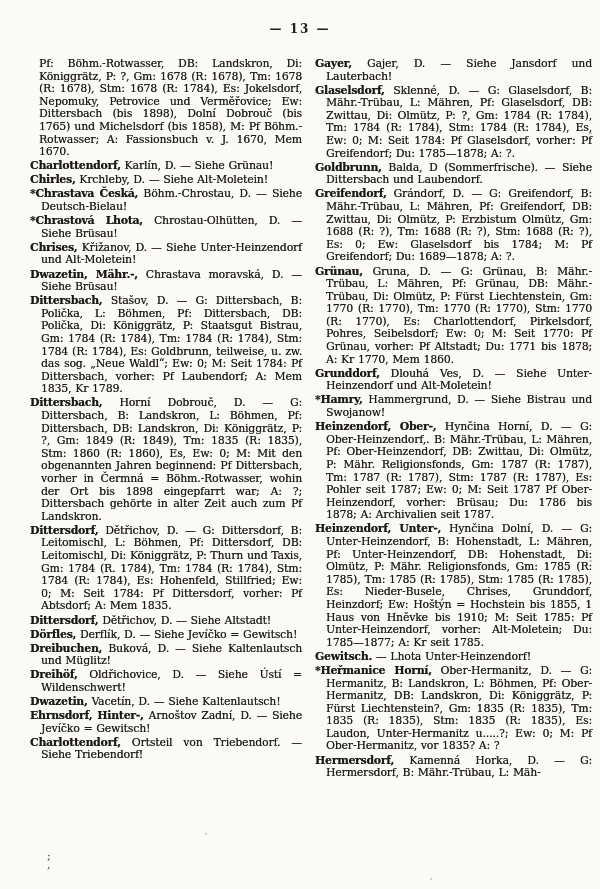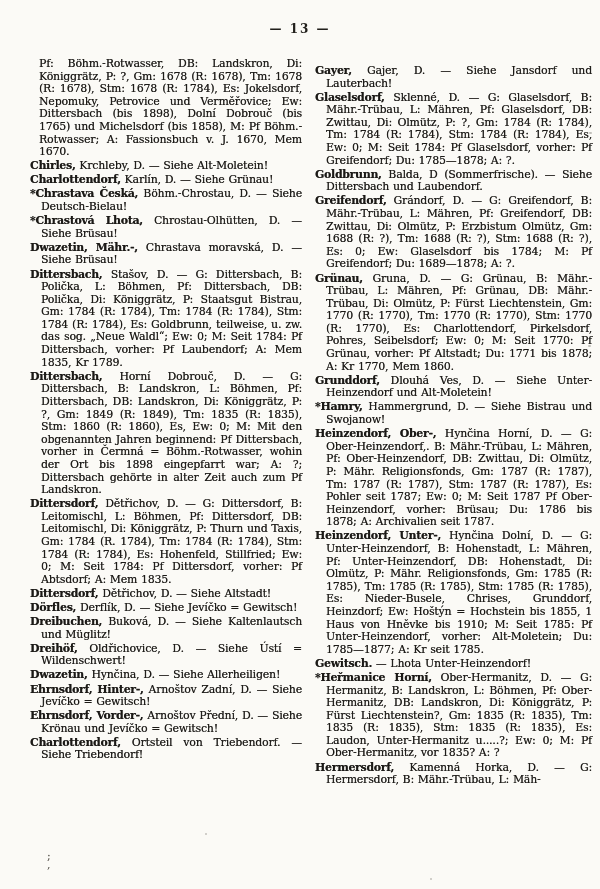--- a/index.html
+++ b/index.html
@@ -39,21 +39,21 @@
   .col {
     width: 272px;
     flex: 0 0 272px;
     text-align: justify;
     font-size: 10.8px;
     line-height: 12.6px;
     letter-spacing: -0.1px;
     word-spacing: 0.5px;
     hyphens: none;
   }
-  .col-right { flex-basis: 277px; width: 277px; margin-top: 7px; }
+  .col-right { flex-basis: 277px; width: 277px; }
   .entry {
     margin: 0 0 1.5px 0;
     padding-left: 11px;
     text-indent: -11px;
     text-shadow: 0.25px 0 0 rgba(27,25,22,0.72);
   }
   .entry.cont {
     padding-left: 9px;
     text-indent: 0;
   }
@@ -76,35 +76,35 @@
 </head>
 <body>
 
 <div class="page">
 
   <div class="page-number">— 13 —</div>
 
   <div class="columns">
     <div class="col col-left" id="col-left">
         <p class="entry cont"><span>Pf: Böhm.-Rotwasser, DB: Landskron, Di: Königgrätz, P: ?, Gm: 1678 (R: 1678), Tm: 1678 (R: 1678), Stm: 1678 (R: 1784), Es: Jokelsdorf, Nepomuky, Petrovice und Verměřovice; Ew: Dittersbach (bis 1898), Dolní Dobrouč (bis 1765) und Michelsdorf (bis 1858), M: Pf Böhm.-Rotwasser; A: Fassionsbuch v. J. 1670, Mem 1670.</span></p>
+        <p class="entry"><b class="hw">Charlottendorf,</b> <span>Karlín, D. — Siehe Grünau!</span></p>
         <p class="entry"><b class="hw">Chirles,</b> <span>Krchleby, D. — Siehe Alt-Moletein!</span></p>
-        <p class="entry"><b class="hw">Charlottendorf,</b> <span>Karlín, D. — Siehe Grünau!</span></p>
         <p class="entry"><b class="hw">*Chrastava Česká,</b> <span>Böhm.-Chrostau, D. — Siehe Deutsch-Bielau!</span></p>
         <p class="entry"><b class="hw">*Chrastová Lhota,</b> <span>Chrostau-Olhütten, D. — Siehe Brüsau!</span></p>
+        <p class="entry"><b class="hw">Chrises,</b> <span>Křižanov, D. — Siehe Unter-Heinzendorf und Alt-Moletein!</span></p>
         <p class="entry"><b class="hw">Dwazetin, Mähr.-,</b> <span>Chrastava moravská, D. — Siehe Brüsau!</span></p>
         <p class="entry"><b class="hw">Dittersbach,</b> <span>Stašov, D. — G: Dittersbach, B: Polička, L: Böhmen, Pf: Dittersbach, DB: Polička, Di: Königgrätz, P: Staatsgut Bistrau, Gm: 1784 (R: 1784), Tm: 1784 (R: 1784), Stm: 1784 (R: 1784), Es: Goldbrunn, teilweise, u. zw. das sog. „Neue Waldl“; Ew: 0; M: Seit 1784: Pf Dittersbach, vorher: Pf Laubendorf; A: Mem 1835, Kr 1789.</span></p>
         <p class="entry"><b class="hw">Dittersbach,</b> <span>Horní Dobrouč, D. — G: Dittersbach, B: Landskron, L: Böhmen, Pf: Dittersbach, DB: Landskron, Di: Königgrätz, P: ?, Gm: 1849 (R: 1849), Tm: 1835 (R: 1835), Stm: 1860 (R: 1860), Es, Ew: 0; M: Mit den obgenannten Jahren beginnend: Pf Dittersbach, vorher in Čermná = Böhm.-Rotwasser, wohin der Ort bis 1898 eingepfarrt war; A: ?; Dittersbach gehörte in alter Zeit auch zum Pf Landskron.</span></p>
         <p class="entry"><b class="hw">Dittersdorf,</b> <span>Dětřichov, D. — G: Dittersdorf, B: Leitomischl, L: Böhmen, Pf: Dittersdorf, DB: Leitomischl, Di: Königgrätz, P: Thurn und Taxis, Gm: 1784 (R. 1784), Tm: 1784 (R: 1784), Stm: 1784 (R: 1784), Es: Hohenfeld, Stillfried; Ew: 0; M: Seit 1784: Pf Dittersdorf, vorher: Pf Abtsdorf; A: Mem 1835.</span></p>
         <p class="entry"><b class="hw">Dittersdorf,</b> <span>Dětřichov, D. — Siehe Altstadt!</span></p>
         <p class="entry"><b class="hw">Dörfles,</b> <span>Derflík, D. — Siehe Jevíčko = Gewitsch!</span></p>
         <p class="entry"><b class="hw">Dreibuchen,</b> <span>Buková, D. — Siehe Kaltenlautsch und Müglitz!</span></p>
         <p class="entry"><b class="hw">Dreihöf,</b> <span>Oldřichovice, D. — Siehe Ústí = Wildenschwert!</span></p>
-        <p class="entry"><b class="hw">Dwazetin,</b> <span>Hynčina, D. — Siehe Allerheiligen!</span></p>
+        <p class="entry"><b class="hw">Dwazetin,</b> <span>Vacetín, D. — Siehe Kaltenlautsch!</span></p>
         <p class="entry"><b class="hw">Ehrnsdorf, Hinter-,</b> <span>Arnoštov Zadní, D. — Siehe Jevíčko = Gewitsch!</span></p>
-        <p class="entry"><b class="hw">Ehrnsdorf, Vorder-,</b> <span>Arnoštov Přední, D. — Siehe Krönau und Jevíčko = Gewitsch!</span></p>
         <p class="entry"><b class="hw">Charlottendorf,</b> <span>Ortsteil von Triebendorf. — Siehe Triebendorf!</span></p>
       </div>
     <div class="col col-right" id="col-right">
         <p class="entry"><b class="hw">Gayer,</b> <span>Gajer, D. — Siehe Jansdorf und Lauterbach!</span></p>
         <p class="entry"><b class="hw">Glaselsdorf,</b> <span>Sklenné, D. — G: Glaselsdorf, B: Mähr.-Trübau, L: Mähren, Pf: Glaselsdorf, DB: Zwittau, Di: Olmütz, P: ?, Gm: 1784 (R: 1784), Tm: 1784 (R: 1784), Stm: 1784 (R: 1784), Es, Ew: 0; M: Seit 1784: Pf Glaselsdorf, vorher: Pf Greifendorf; Du: 1785—1878; A: ?.</span></p>
         <p class="entry"><b class="hw">Goldbrunn,</b> <span>Balda, D (Sommerfrische). — Siehe Dittersbach und Laubendorf.</span></p>
         <p class="entry"><b class="hw">Greifendorf,</b> <span>Grándorf, D. — G: Greifendorf, B: Mähr.-Trübau, L: Mähren, Pf: Greifendorf, DB: Zwittau, Di: Olmütz, P: Erzbistum Olmütz, Gm: 1688 (R: ?), Tm: 1688 (R: ?), Stm: 1688 (R: ?), Es: 0; Ew: Glaselsdorf bis 1784; M: Pf Greifendorf; Du: 1689—1878; A: ?.</span></p>
         <p class="entry"><b class="hw">Grünau,</b> <span>Gruna, D. — G: Grünau, B: Mähr.-Trübau, L: Mähren, Pf: Grünau, DB: Mähr.-Trübau, Di: Olmütz, P: Fürst Liechtenstein, Gm: 1770 (R: 1770), Tm: 1770 (R: 1770), Stm: 1770 (R: 1770), Es: Charlottendorf, Pirkelsdorf, Pohres, Seibelsdorf; Ew: 0; M: Seit 1770: Pf Grünau, vorher: Pf Altstadt; Du: 1771 bis 1878; A: Kr 1770, Mem 1860.</span></p>
         <p class="entry"><b class="hw">Grunddorf,</b> <span>Dlouhá Ves, D. — Siehe Unter-Heinzendorf und Alt-Moletein!</span></p>
         <p class="entry"><b class="hw">*Hamry,</b> <span>Hammergrund, D. — Siehe Bistrau und Swojanow!</span></p>

